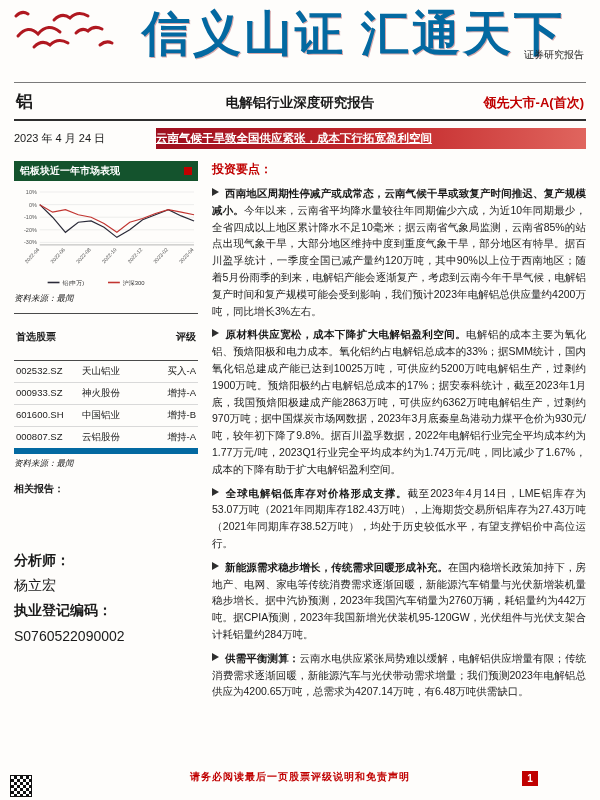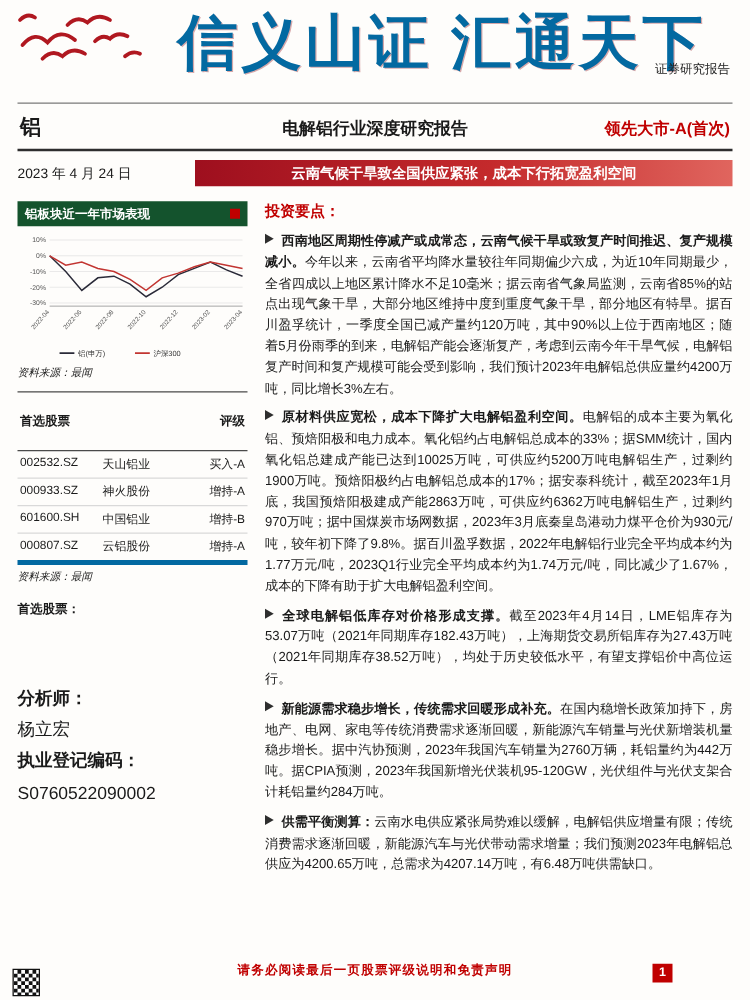--- a/index.html
+++ b/index.html
@@ -25,40 +25,40 @@
     display: flex; align-items: baseline;
     border-top: 1px solid #7a7a7a; border-bottom: 2px solid #2e2e2e;
     padding: 7px 2px 6px;
   }
   .sector { width: 150px; font-size: 17px; font-weight: bold; }
   .rtitle { flex: 1; text-align: center; font-size: 13.5px; font-weight: bold; }
   .rating { width: 150px; text-align: right; font-size: 13px; font-weight: bold; color: #c00000; }
   .date-row { display: flex; align-items: center; margin-top: 7px; }
   .date { width: 142px; font-size: 11px; }
   .banner {
-    flex: 1; text-align: center; padding: 3px 0;
+    flex: 1; text-align: left; padding: 3px 0;
     background: linear-gradient(90deg, #9e0f1e 0%, #c42a2c 55%, #e0655e 100%);
-    color: #fff; font-weight: bold; font-size: 11.5px;
+    color: #fff; font-weight: bold; font-size: 11.5px; text-decoration: underline;
   }
   
   .columns { display: flex; gap: 14px; margin-top: 12px; }
   aside { width: 184px; flex: none; font-size: 9.5px; }
   main  { flex: 1; }
   .chart-bar {
     background: #14532d; color: #fff; font-size: 10px; font-weight: bold;
     padding: 3px 6px; display: flex; justify-content: space-between; align-items: center;
   }
   .red-sq { width: 8px; height: 8px; background: #c00000; flex: none; }
   .chart-box { width: 100%; height: 106px; margin-top: 2px; }
   .source { font-size: 8.5px; color: #222; margin: 4px 0 8px; font-style: italic; }
   .stocks-header {
     display: flex; justify-content: space-between; font-weight: bold; font-size: 10px;
     border-top: 1px solid #4a4a4a; border-bottom: 1px solid #4a4a4a; padding: 16px 2px;
   }
-  .stocks-body { border-bottom: 4px solid #0369a1; }
+  .stocks-body { border-bottom: 6px solid #0369a1; }
   .stock-row { display: flex; padding: 4px 2px; border-bottom: 1px solid #d9d9d9; }
   .stock-row:last-child { border-bottom: none; justify-content: center; }
   .stock-row .code { width: 66px; }
   .stock-row .name { flex: 1; }
   .stock-row .rating-cell { width: 44px; text-align: right; }
   .related { font-weight: bold; font-size: 10px; margin: 12px 0 52px; }
   .analyst-block { font-size: 14px; line-height: 1.8; }
   .blabel { font-weight: bold; }
   
   .heading { color: #c00000; font-weight: bold; font-size: 12px; margin-bottom: 7px; }
@@ -172,21 +172,21 @@
           <span class="rating-cell">增持-B</span>
         </div>
         <div class="stock-row">
           <span class="code">000807.SZ</span>
           <span class="name">云铝股份</span>
           <span class="rating-cell">增持-A</span>
         </div>
       </div>
       <div class="source">资料来源：最闻</div>
 
-      <div class="related">首选股票：</div>
+      <div class="related">相关报告：</div>
 
       <div class="analyst-block">
         <div class="blabel">分析师：</div>
         <div>杨立宏</div>
         <div>
           <span class="blabel">执业登记编码：</span><span>S0760522090002</span>
         </div>
       </div>
     </aside>
 

